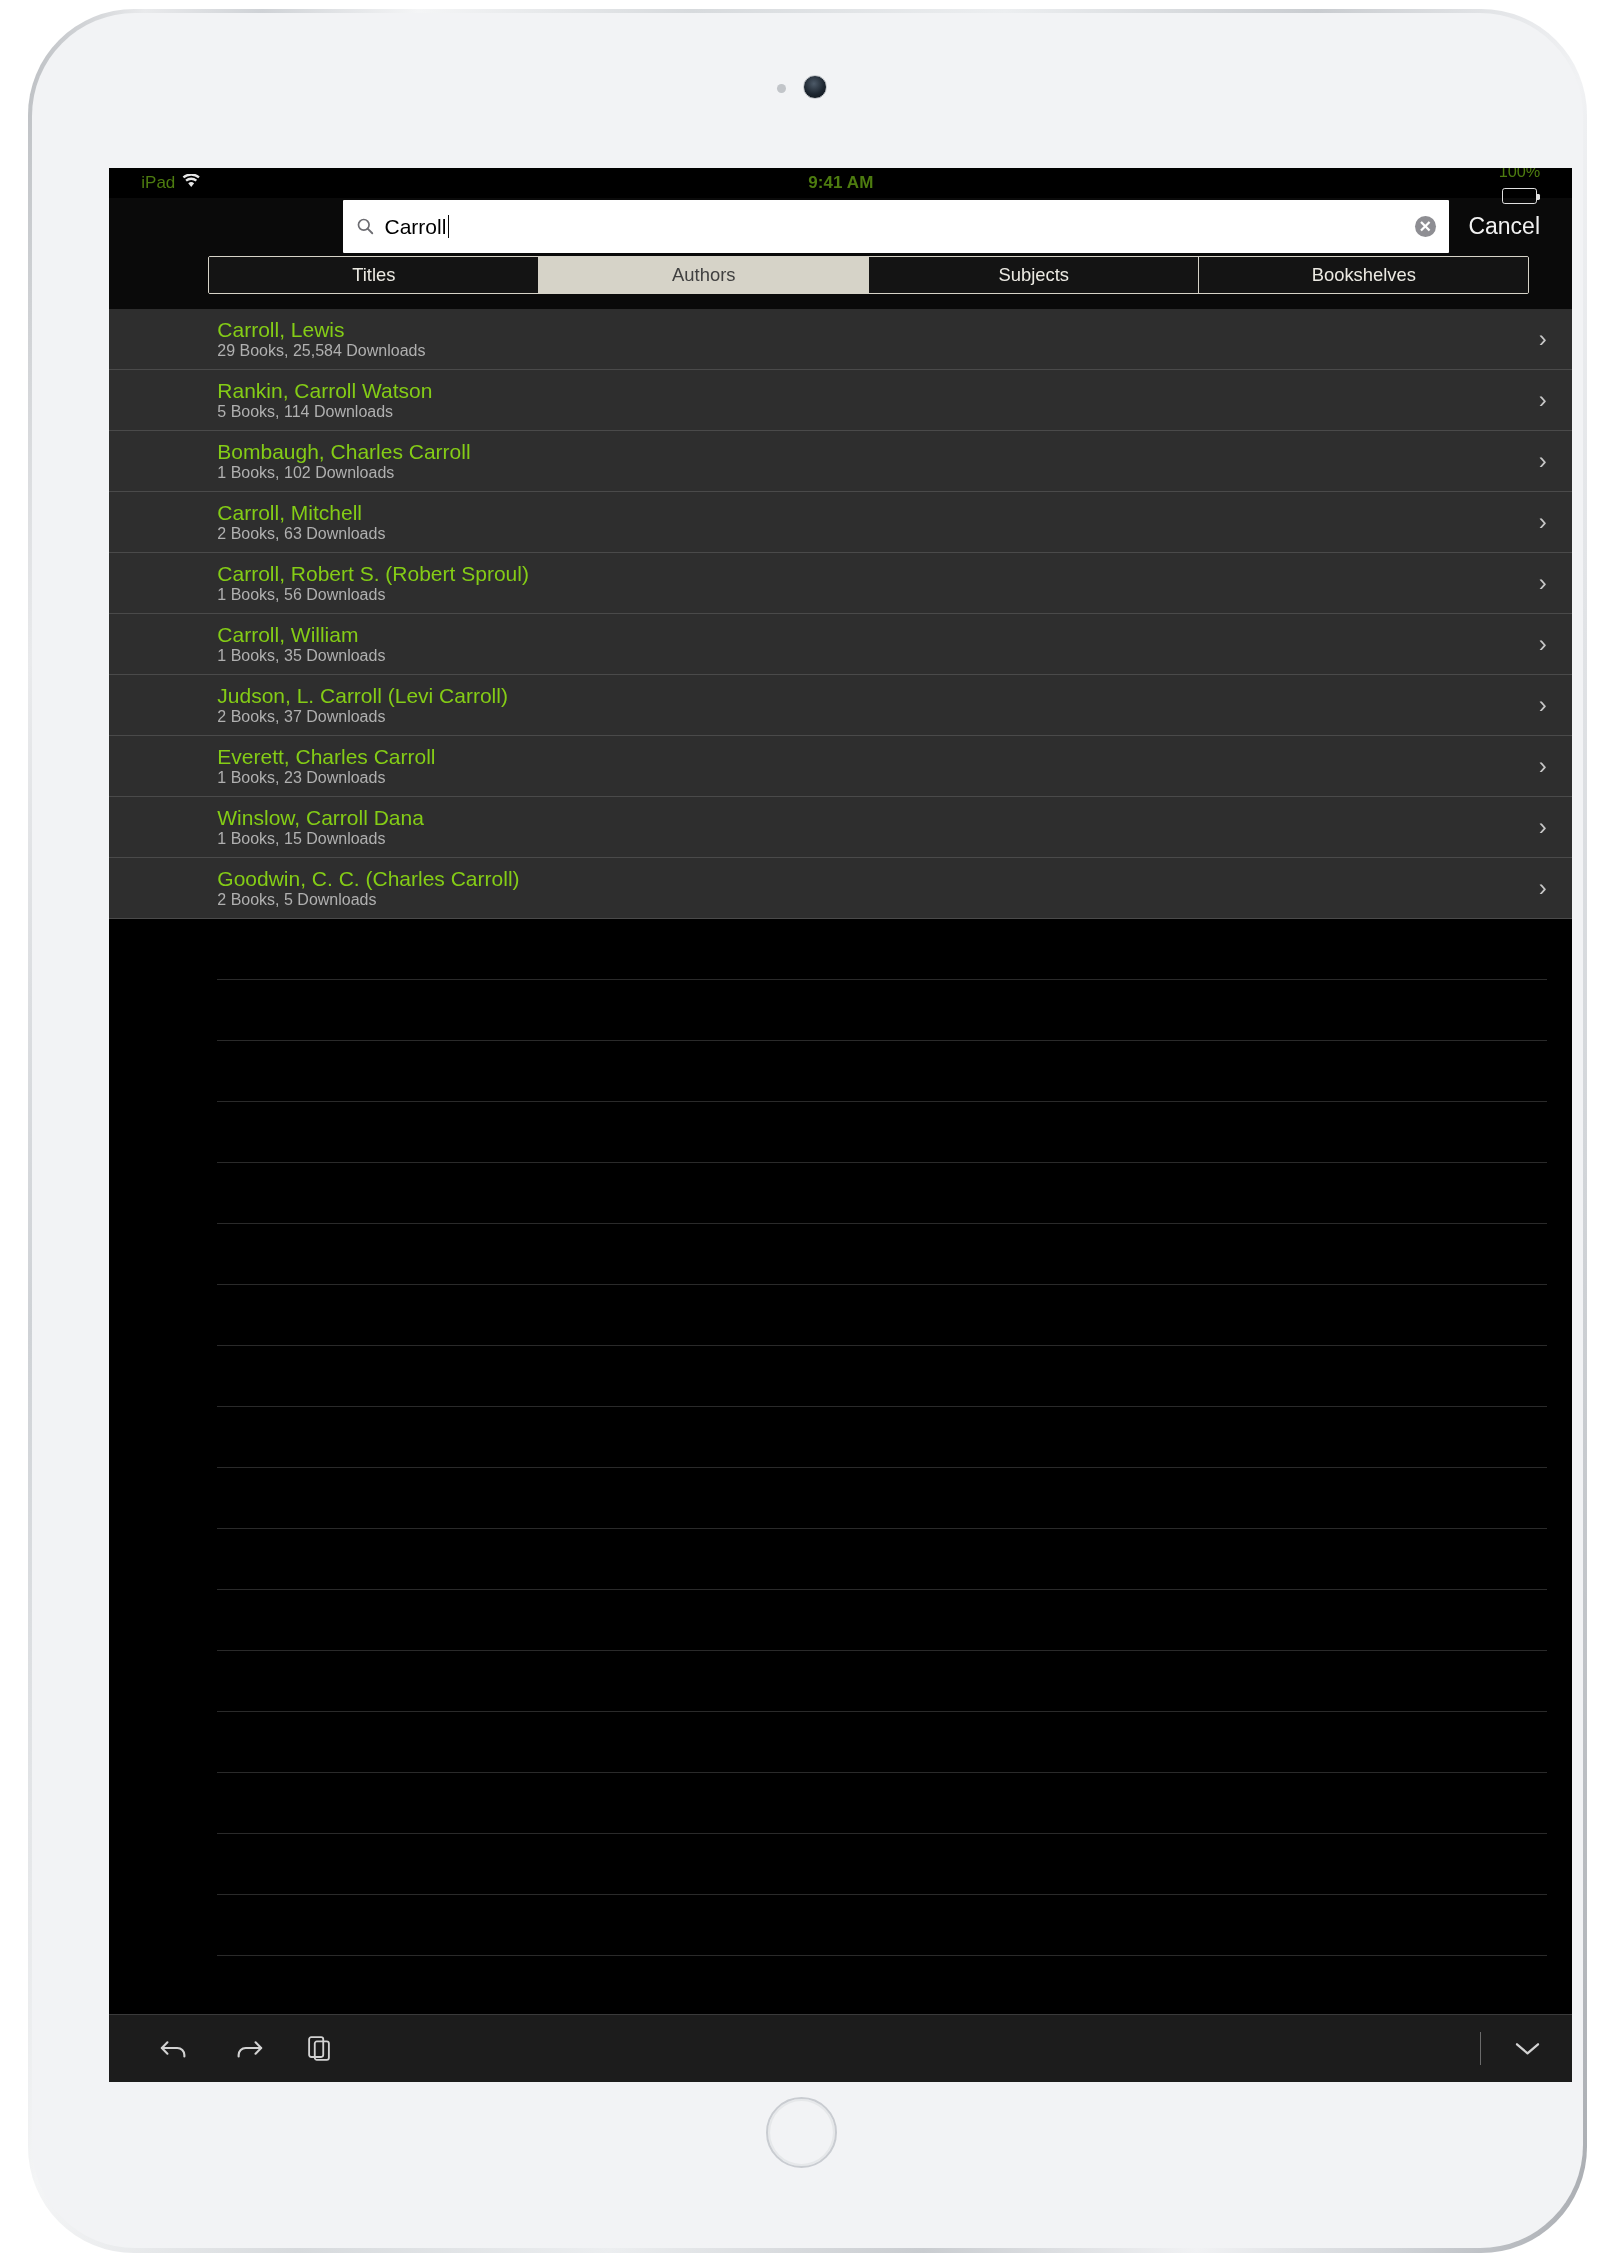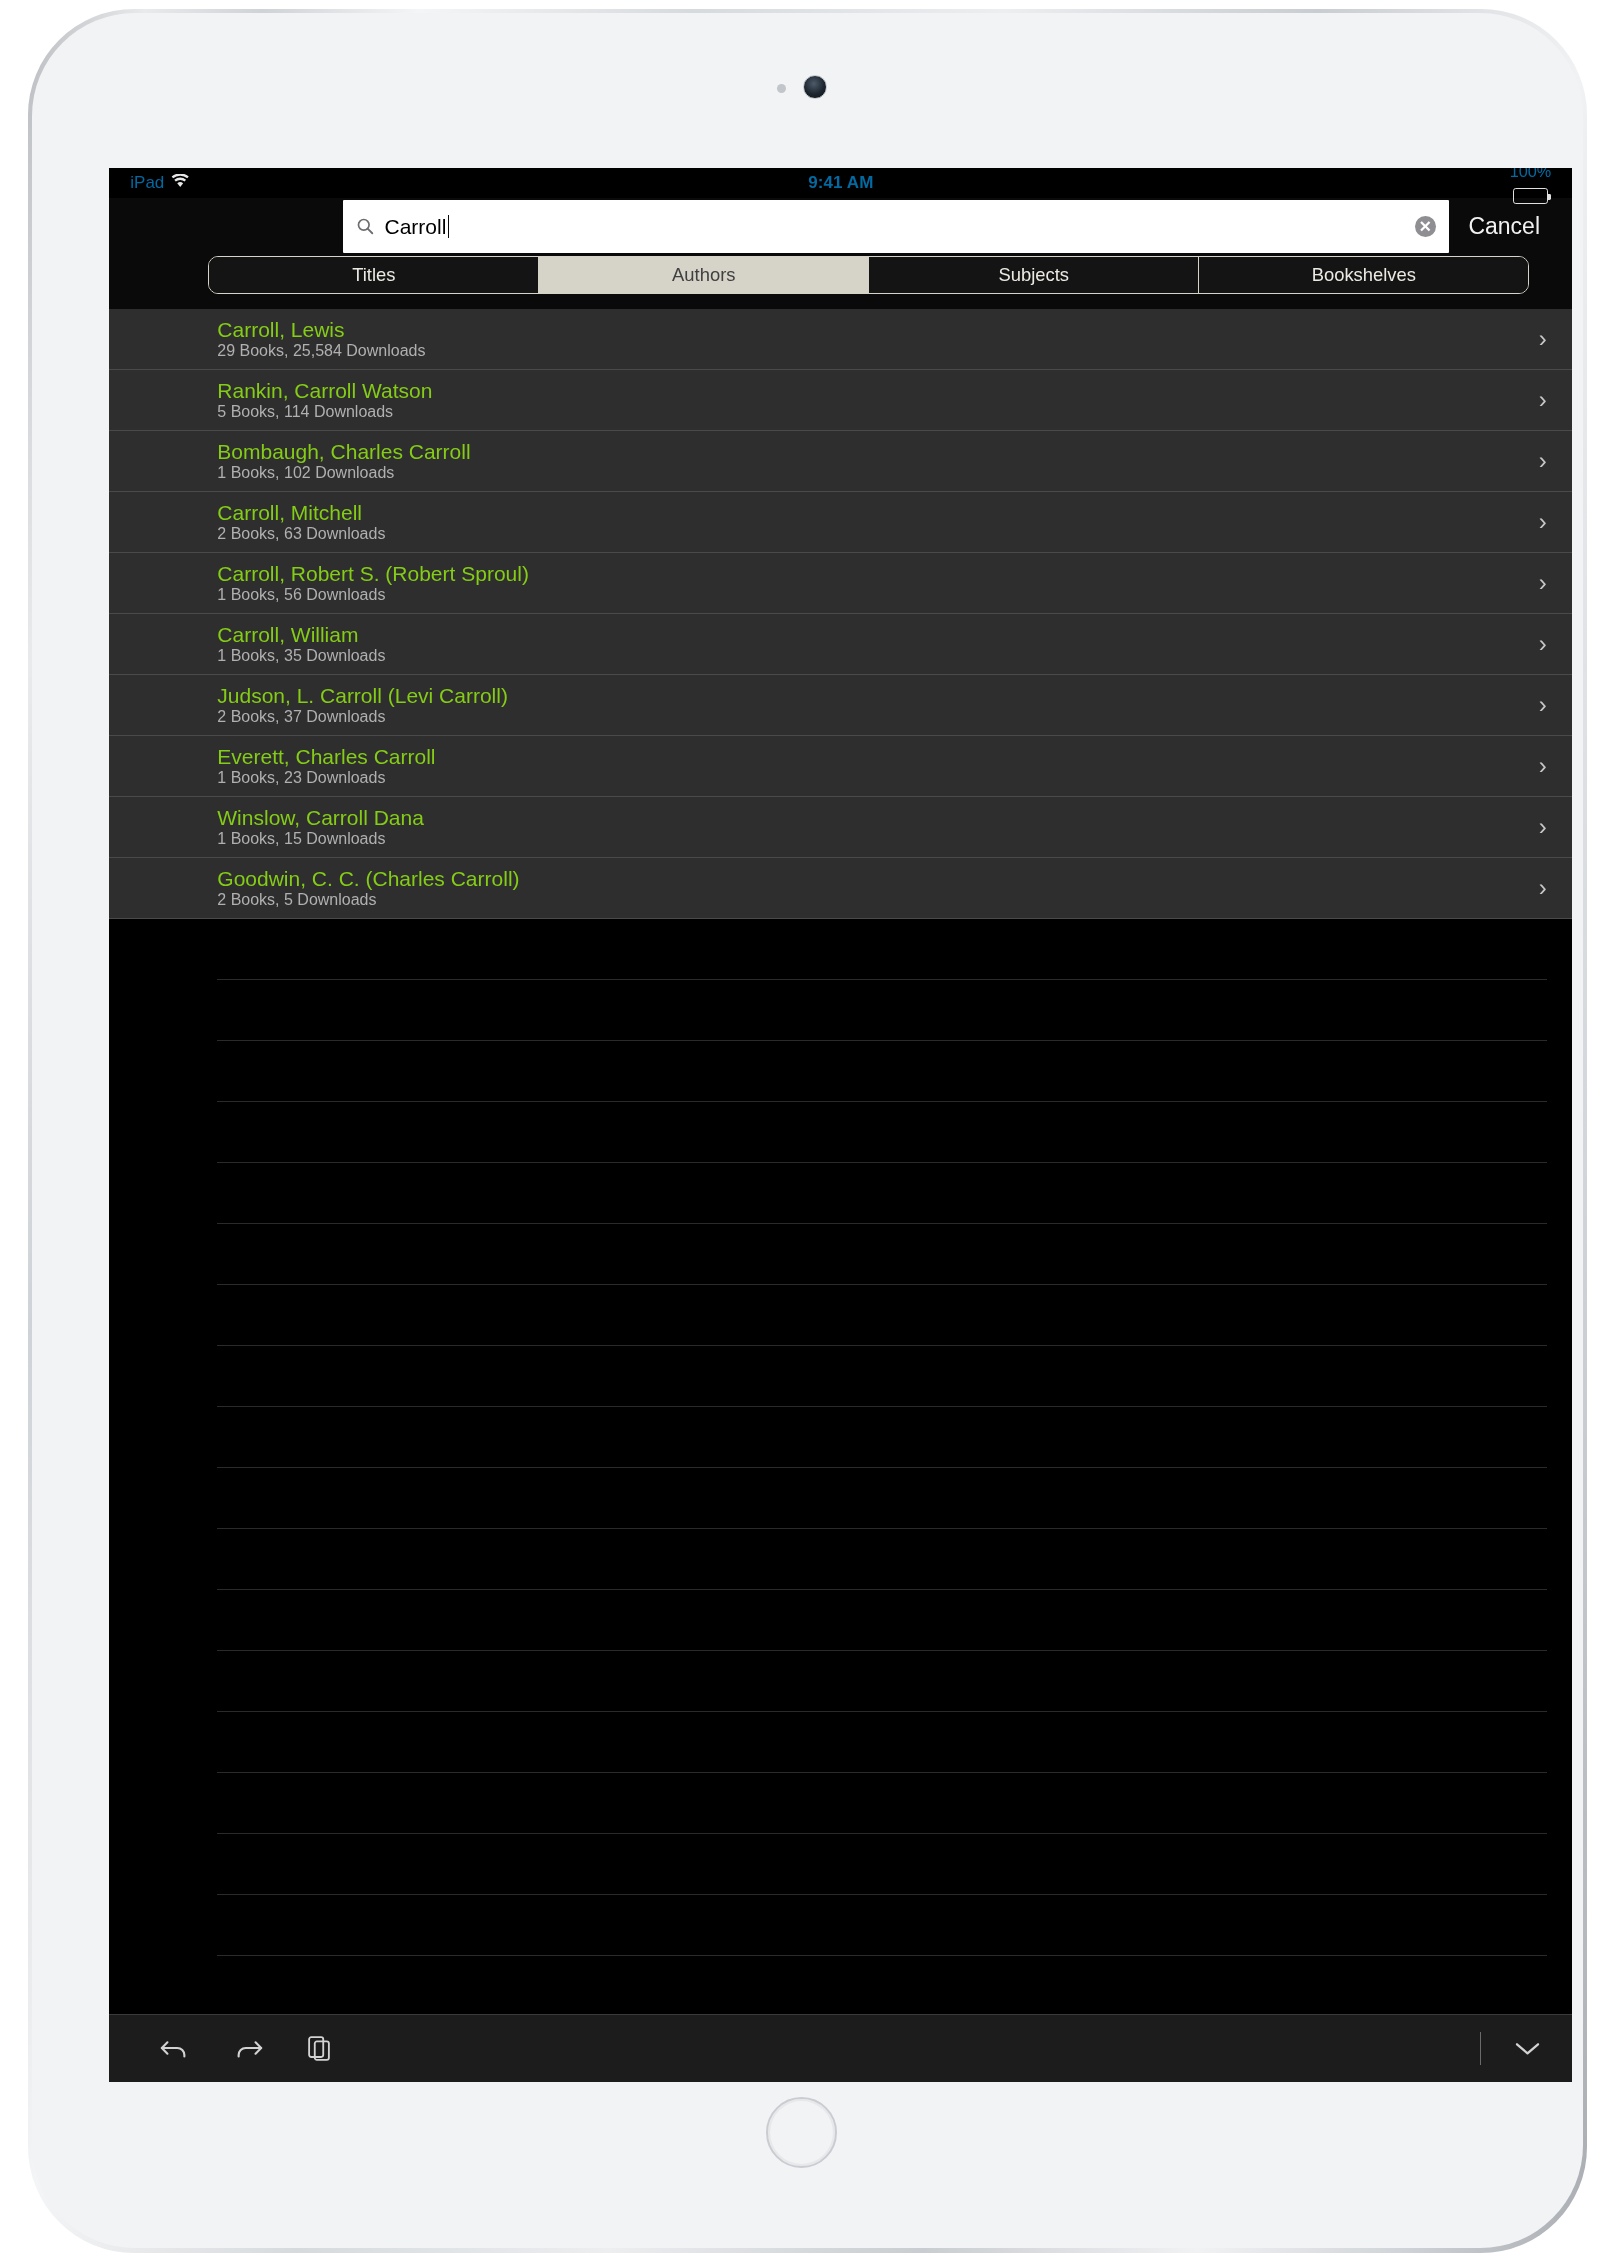--- a/index.html
+++ b/index.html
@@ -57,25 +57,25 @@
     left: 77px; top: 155px;
     width: 1463px; height: 1914px;
     background: #000000;
     overflow: hidden;
   }
 
   
   .status-bar {
     height: 30px;
     background: #000;
-    color: #0369a1;
+    color: #4d7c0f;
     font-size: 17px;
     display: flex;
     align-items: center;
-    padding: 0 21px;
+    padding: 0 32px;
     position: relative;
   }
   .status-left { display: flex; align-items: center; gap: 7px; }
   .wifi-icon { display:block; }
   .status-time {
     position: absolute; left: 0; right: 0; text-align: center;
     font-size: 17px; font-weight: bold; letter-spacing: 0.1px;
   }
   .status-right {
     margin-left: auto; display: flex; align-items: center; gap: 7px;
@@ -133,21 +133,21 @@
   }
 
   
   .segment-wrap {
     background: #0a0a0a;
     padding: 0 43px 15.6px 99px;
   }
   .segmented {
     display: flex;
     border: 1.4px solid #d6d3c8;
-    border-radius: 10px;
+    border-radius: 2px;
     overflow: hidden;
     height: 38px;
   }
   .seg {
     flex: 1;
     display: flex; align-items: center; justify-content: center;
     font-size: 18.4px;
     color: #eceae3;
     background: #141414;
     border-right: 1.4px solid #d6d3c8;

